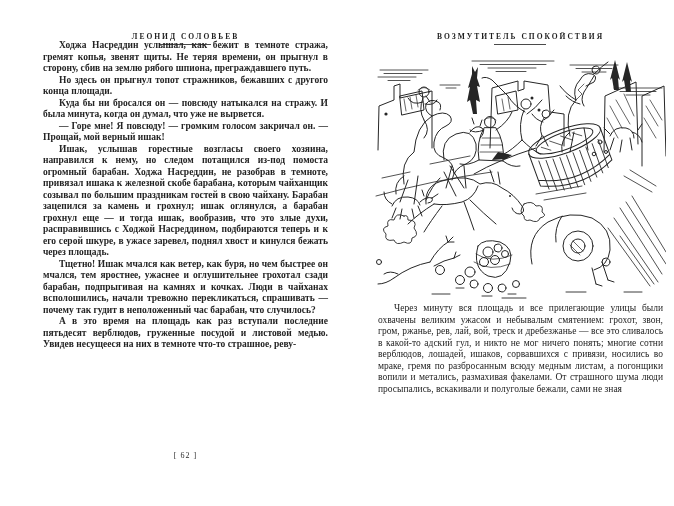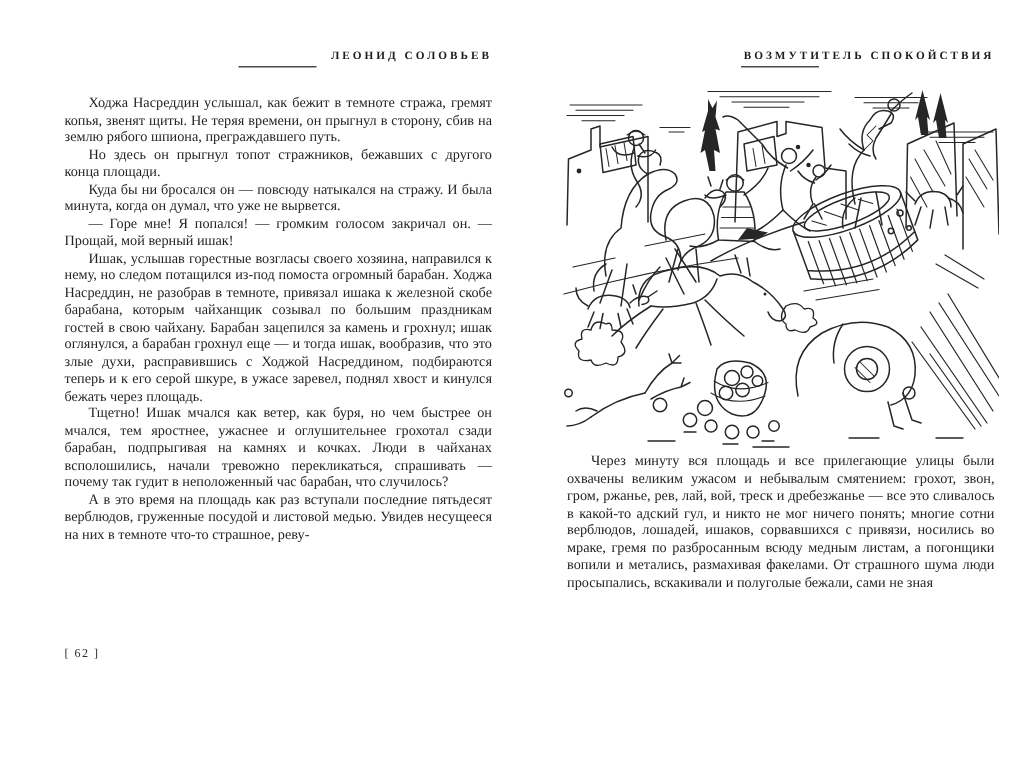--- a/index.html
+++ b/index.html
@@ -3,60 +3,60 @@
 <meta charset="utf-8">
 <style>
   html,body{margin:0;padding:0;}
   body{
     width:674px;height:506px;background:#ffffff;overflow:hidden;
     font-family:"Liberation Serif","DejaVu Serif",serif;color:#242424;
     position:relative;
   }
   .spread{position:absolute;inset:0;background:#ffffff;}
   .running-head{
-    position:absolute;top:32px;width:285px;text-align:right;
+    position:absolute;top:32px;width:285px;text-align:center;
     font-size:7.5px;font-weight:700;letter-spacing:2px;color:#1d1d1d;
     white-space:nowrap;
   }
   .head-rule{
     position:absolute;top:44px;width:52px;height:0;
     border-top:1px solid #4a4a4a;
   }
   .body-text{
     position:absolute;width:285px;
     font-size:9.5px;line-height:11.5px;text-align:justify;
     color:#242424;
   }
   .body-text p{margin:0;text-indent:16px;}
   .body-text p.cont{text-indent:0;}
   .folio{
-    position:absolute;top:431px;width:285px;text-align:left;
+    position:absolute;top:451px;width:285px;text-align:center;
     font-size:8px;letter-spacing:1px;color:#2a2a2a;font-family:Liberation Serif, serif;
   }
   .illustration{
     position:absolute;left:374px;top:56px;width:292px;height:246px;
   }
   .left-col-x{left:43px;}
   .right-col-x{left:378px;}
   .left-rule-x{left:159px;}
   .right-rule-x{left:494px;}
 </style>
 </head>
 <body>
 
 <div class="spread">
 
   <div class="running-head left-col-x">ЛЕОНИД СОЛОВЬЕВ</div>
   <div class="head-rule left-rule-x"></div>
 
-  <div class="body-text left-col-x" style="top:64px;">
+  <div class="body-text left-col-x" style="top:40px;font-weight:bold;">
     <p>Ходжа Насреддин услышал, как бежит в темноте стража, гремят копья, звенят щиты. Не теряя времени, он прыгнул в сторону, сбив на землю рябого шпиона, преграждавшего путь.</p>
     <p>Но здесь он прыгнул топот стражников, бежавших с другого конца площади.</p>
     <p>Куда бы ни бросался он — повсюду натыкался на стражу. И была минута, когда он думал, что уже не вырвется.</p>
-    <p>— Горе мне! Я попался! — громким голосом закричал он. — Прощай, мой верный ишак!</p>
+    <p>— Горе мне! Я повсюду! — громким голосом закричал он. — Прощай, мой верный ишак!</p>
     <p>Ишак, услышав горестные возгласы своего хозяина, направился к нему, но следом потащился из-под помоста огромный барабан. Ходжа Насреддин, не разобрав в темноте, привязал ишака к железной скобе барабана, которым чайханщик созывал по большим праздникам гостей в свою чайхану. Барабан зацепился за камень и грохнул; ишак оглянулся, а барабан грохнул еще — и тогда ишак, вообразив, что это злые духи, расправившись с Ходжой Насреддином, подбираются теперь и к его серой шкуре, в ужасе заревел, поднял хвост и кинулся бежать через площадь.</p>
     <p>Тщетно! Ишак мчался как ветер, как буря, но чем быстрее он мчался, тем яростнее, ужаснее и оглушительнее грохотал сзади барабан, подпрыгивая на камнях и кочках. Люди в чайханах всполошились, начали тревожно перекликаться, спрашивать — почему так гудит в неположенный час барабан, что случилось?</p>
     <p>А в это время на площадь как раз вступали последние пятьдесят верблюдов, груженные посудой и листовой медью. Увидев несущееся на них в темноте что-то страшное, реву-</p>
   </div>
 
   <div class="folio left-col-x">[ 62 ]</div>
 
   <div class="running-head right-col-x">ВОЗМУТИТЕЛЬ СПОКОЙСТВИЯ</div>
   <div class="head-rule right-rule-x"></div>
 

